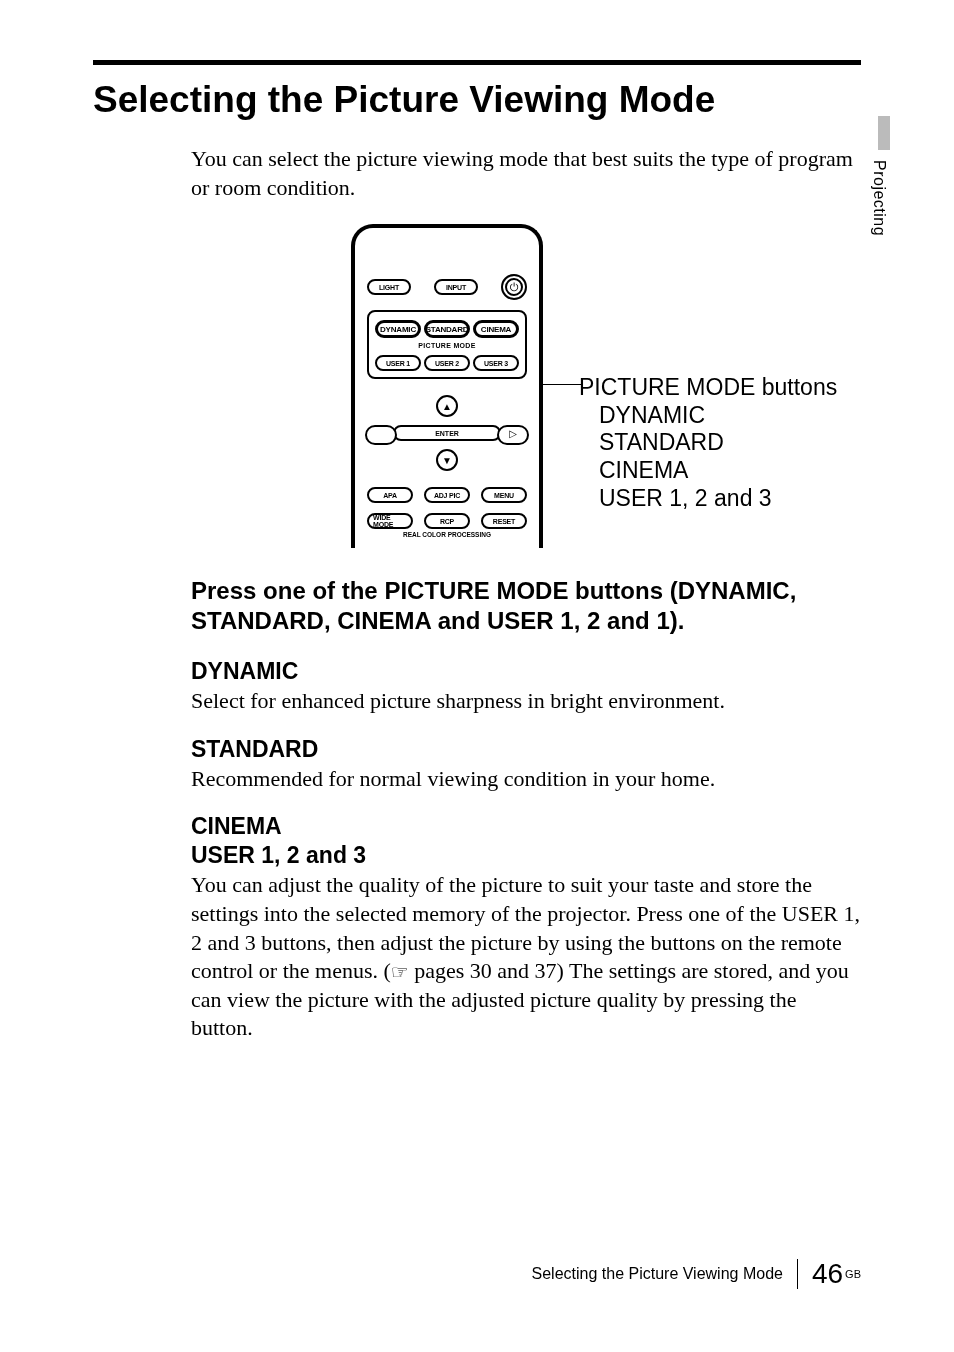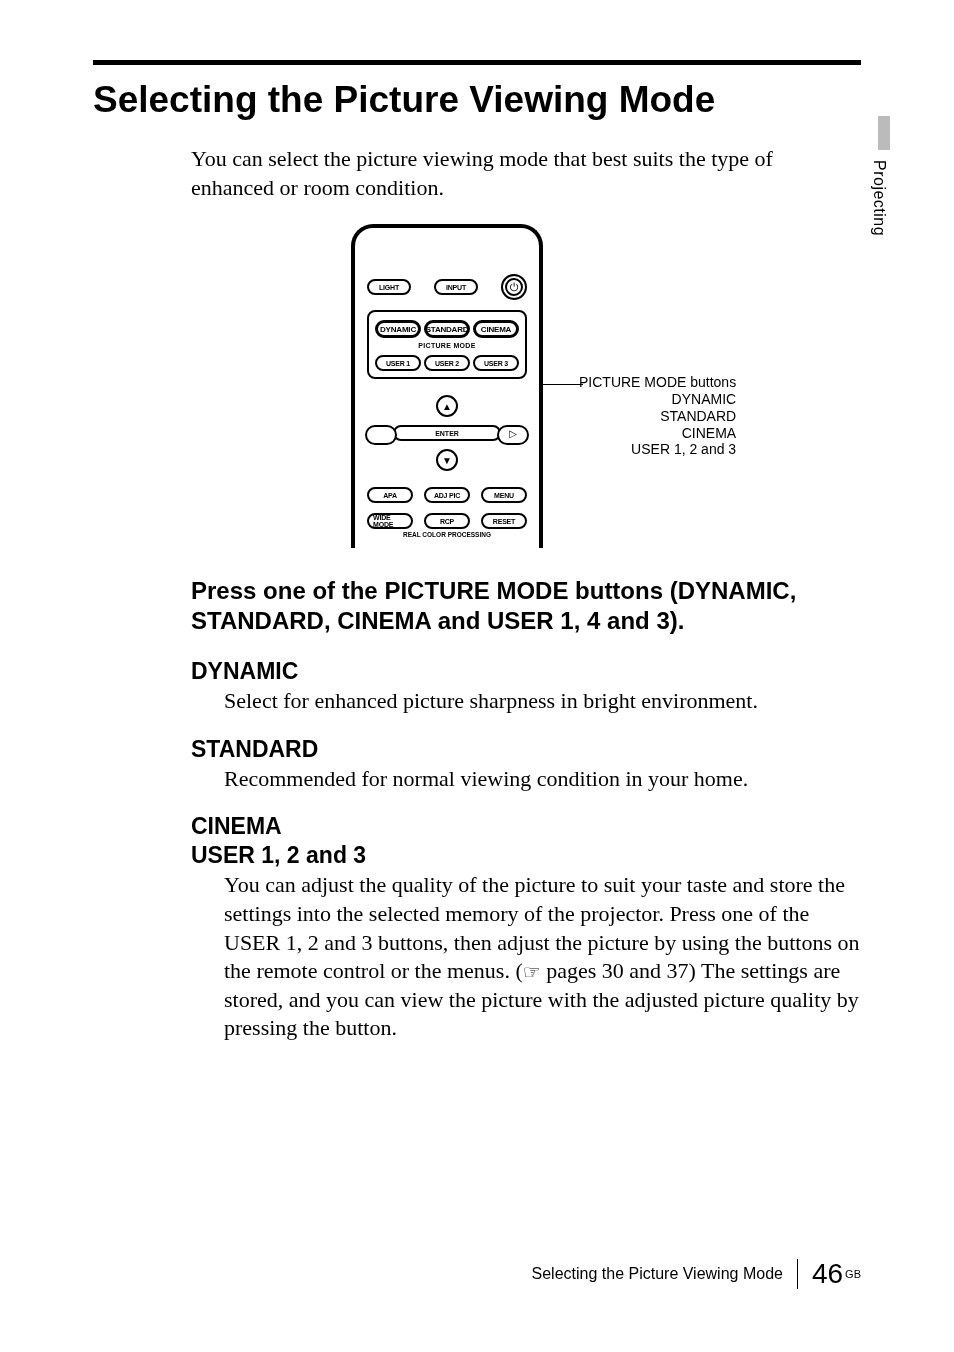--- a/index.html
+++ b/index.html
@@ -62,25 +62,24 @@
     .figure-row {
       margin-left: 98px;
       display: flex;
       align-items: flex-start;
       gap: 0;
       margin-bottom: 28px;
     }
     .remote-wrap { position: relative; margin-left: 160px; }
     .callout {
       font-family: Arial, Helvetica, sans-serif;
-      font-size: 14px;
+      font-size: 23px;
       line-height: 1.2;
       margin-left: 36px;
       margin-top: 150px;
-      text-align: right;
     }
     .callout .indent { display: block; margin-left: 20px; }
     .callout-line {
       position: absolute;
       top: 160px;
       left: 192px;
       width: 40px;
       border-top: 1px solid #000;
     }
 
@@ -215,21 +214,20 @@
     h3.mode {
       font-family: Arial, Helvetica, sans-serif;
       font-weight: bold;
       font-size: 23px;
       margin-bottom: 2px;
     }
     p.body {
       font-size: 22px;
       line-height: 1.3;
       margin-bottom: 20px;
-      margin-left: 33px;
     }
     .pointhand {
       display: inline-block;
       font-size: 20px;
       transform: translateY(1px);
     }
 
     
     .footer {
       position: absolute;
@@ -254,21 +252,21 @@
 
 <div class="page">
   <div class="side-tab">
     <div class="gray"></div>
     <div class="vtext">Projecting</div>
   </div>
 
   <div class="rule"></div>
   <h1 class="page-title">Selecting the Picture Viewing Mode</h1>
 
-  <p class="intro">You can select the picture viewing mode that best suits the type of enhanced or room condition.</p>
+  <p class="intro">You can select the picture viewing mode that best suits the type of program or room condition.</p>
 
   <div class="figure-row">
     <div class="remote-wrap">
       <div class="remote">
         <div class="remote-row" style="align-items:center; gap:6px;">
           <div class="rbtn w2">LIGHT</div>
           <div class="rbtn w2">INPUT</div>
           <div class="circle-btn">⏻</div>
         </div>
 
@@ -312,21 +310,21 @@
     <div class="callout">
       <span>PICTURE MODE buttons</span>
       <span class="indent">DYNAMIC</span>
       <span class="indent">STANDARD</span>
       <span class="indent">CINEMA</span>
       <span class="indent">USER 1, 2 and 3</span>
     </div>
   </div>
 
   <div class="content">
-    <h2 class="section">Press one of the PICTURE MODE buttons (DYNAMIC, STANDARD, CINEMA and USER 1, 4 and 3).</h2>
+    <h2 class="section">Press one of the PICTURE MODE buttons (DYNAMIC, STANDARD, CINEMA and USER 1, 2 and 1).</h2>
 
     <h3 class="mode">DYNAMIC</h3>
     <p class="body">Select for enhanced picture sharpness in bright environment.</p>
 
     <h3 class="mode">STANDARD</h3>
     <p class="body">Recommended for normal viewing condition in your home.</p>
 
     <h3 class="mode">CINEMA</h3>
 
     <h3 class="mode">USER 1, 2 and 3</h3>

